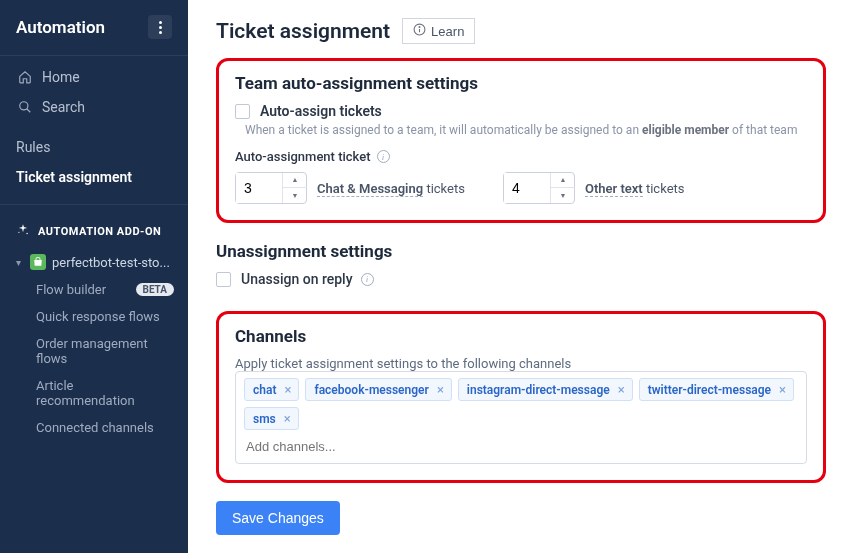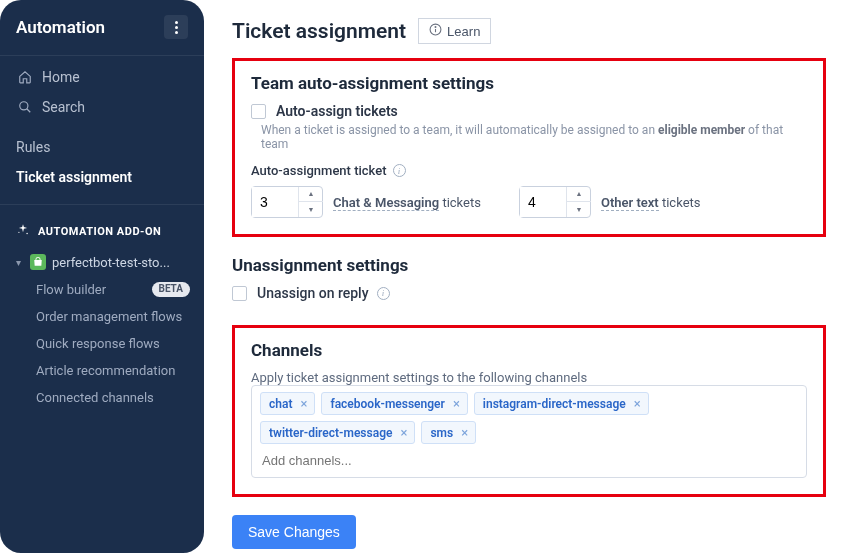--- a/index.html
+++ b/index.html
@@ -1,45 +1,45 @@
 <!DOCTYPE html>
 <html><head>
 <meta charset="utf-8">
 <style>
   * { box-sizing: border-box; margin: 0; padding: 0; }
   body { font-family: -apple-system, BlinkMacSystemFont, "Segoe UI", Roboto, Arial, sans-serif; font-size: 14px; color: #333; background: #fff; }
   .app { display: flex; width: 850px; height: 553px; }
   
   
-  .sidebar { width: 204px; background: #1b2e4b; color: #cdd6e3; display: flex; flex-direction: column; padding-bottom: 10px; border-radius: 21px; }
+  .sidebar { width: 188px; background: #1b2e4b; color: #cdd6e3; display: flex; flex-direction: column; padding-bottom: 10px; }
   .sidebar-header { display: flex; align-items: center; justify-content: space-between; padding: 15px 16px 12px 16px; }
   .sidebar-title { color: #fff; font-size: 17px; font-weight: 600; }
   .kebab-btn { width: 24px; height: 24px; border-radius: 4px; background: rgba(255,255,255,0.08); display: flex; align-items: center; justify-content: center; cursor: pointer; }
   .kebab-btn svg { display: block; }
   .sidebar hr { border: none; border-top: 1px solid rgba(255,255,255,0.08); margin: 4px 0 6px 0; }
   .nav-item { display: flex; align-items: center; padding: 7px 16px; font-size: 14px; color: #b7c0d0; cursor: pointer; }
   .nav-item .icon { width: 18px; margin-right: 8px; display: inline-flex; align-items: center; justify-content: center; }
   .nav-item.active { color: #fff; font-weight: 600; }
   .addon-header { display: flex; align-items: center; padding: 12px 16px 8px 16px; font-size: 11px; font-weight: 700; color: #fff; letter-spacing: 0.5px; }
   .addon-header .icon { margin-right: 8px; }
   .store-item { display: flex; align-items: center; padding: 6px 16px; font-size: 13px; color: #cdd6e3; cursor: pointer; }
   .store-item .caret { width: 10px; font-size: 10px; margin-right: 4px; color: #8a97ad; }
   .store-item .bag { width: 16px; height: 16px; background: #5cb85c; border-radius: 3px; margin-right: 6px; display:flex; align-items:center; justify-content:center; }
   .subnav { padding-left: 36px; }
-  .subnav-item { display: flex; justify-content: space-between; padding: 6px 14px 6px 0; font-size: 13px; color: #9fabc0; cursor: pointer; }
+  .subnav-item { display: flex; align-items: center; justify-content: space-between; padding: 6px 14px 6px 0; font-size: 13px; color: #9fabc0; cursor: pointer; }
   .beta-badge { background: #e6e9ef; color: #4a5568; font-size: 10px; font-weight: 700; border-radius: 8px; padding: 1px 7px; }
   
   
   .main { flex: 1; padding: 18px 24px 18px 28px; overflow: auto; }
   .page-header { display: flex; align-items: center; margin-bottom: 14px; }
   .page-title { font-size: 21px; font-weight: 600; color: #1e2a3b; margin-right: 12px; }
   .learn-btn { display: inline-flex; align-items: center; border: 1px solid #d0d6e0; border-radius: 0; padding: 4px 10px; font-size: 13px; color: #4a5568; background: #fff; cursor: pointer; }
   .learn-btn .info { margin-right: 5px; }
   
-  .section-card { border: 3px solid #e6000f; border-radius: 0; padding: 12px 16px 16px 16px; margin-bottom: 18px; }
+  .section-card { border: 3px solid #e6000f; border-radius: 12px; padding: 12px 16px 16px 16px; margin-bottom: 18px; }
   .section-plain { padding: 0 0 14px 0; margin-bottom: 6px; }
   .section-title { font-size: 17px; font-weight: 700; color: #1e2a3b; margin-bottom: 10px; }
   .checkbox-row { display: flex; align-items: center; margin-bottom: 4px; }
   .checkbox-box { width: 15px; height: 15px; border: 1px solid #c0c8d4; border-radius: 2px; margin-right: 10px; background: #fff; cursor: pointer; }
   .checkbox-label { font-size: 14px; font-weight: 600; color: #2d3748; }
   .help-text { font-size: 12px; color: #8a94a6; margin-left: 10px; margin-bottom: 12px; }
   .help-text b { color: #6b7280; }
   .limits-label { font-size: 13px; font-weight: 500; color: #2d3748; margin-bottom: 8px; display: flex; align-items: center; }
   .info-icon { width: 13px; height: 13px; border: 1px solid #a0aec0; border-radius: 50%; display: inline-flex; align-items: center; justify-content: center; font-size: 9px; color: #a0aec0; margin-left: 6px; font-family: serif; font-style: italic; }
   .limits-row { display: flex; align-items: center; gap: 38px; }
@@ -120,24 +120,24 @@
           </svg>
         </span>
       <span>perfectbot-test-sto...</span>
     </div>
     <div class="subnav">
       <div class="subnav-item">
         <span>Flow builder</span>
         <span class="beta-badge">BETA</span>
       </div>
       <div class="subnav-item">
+          <span>Quick response flows</span>
+        </div>
+      <div class="subnav-item">
           <span>Order management flows</span>
-        </div>
-      <div class="subnav-item">
-          <span>Quick response flows</span>
         </div>
       <div class="subnav-item">
           <span>Article recommendation</span>
         </div>
       <div class="subnav-item">
           <span>Connected channels</span>
         </div>
     </div>
   </div>
 

